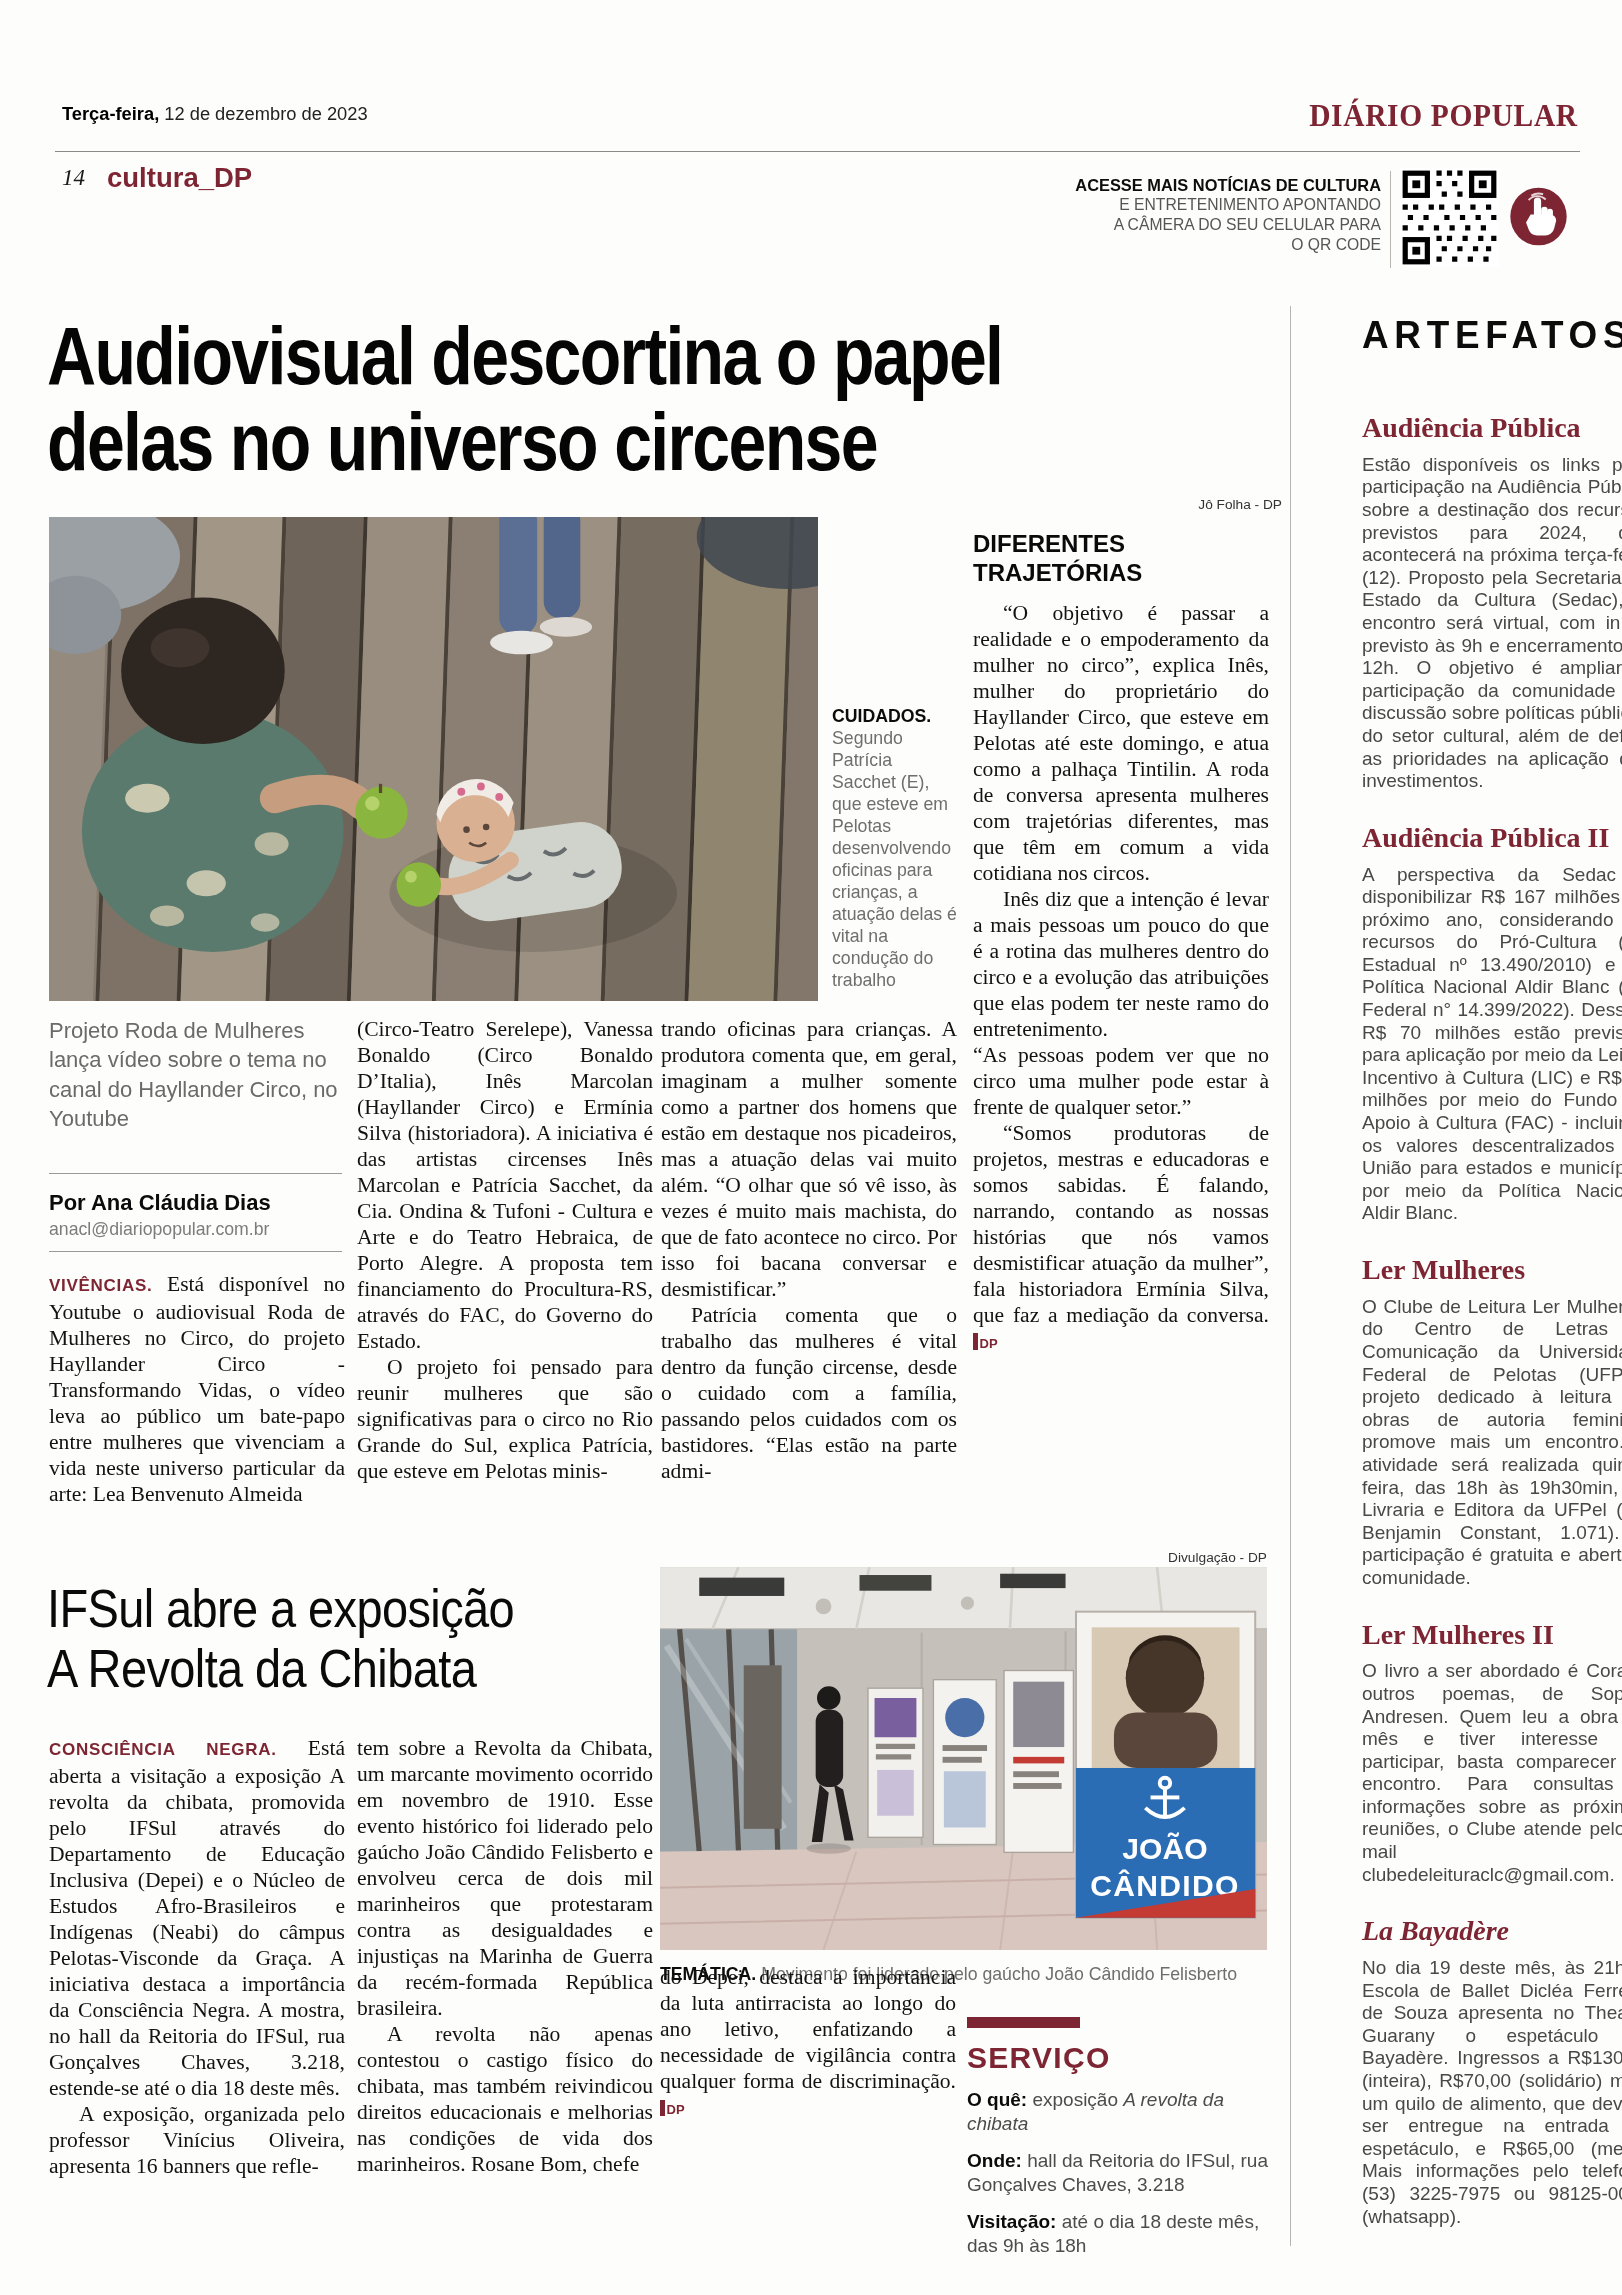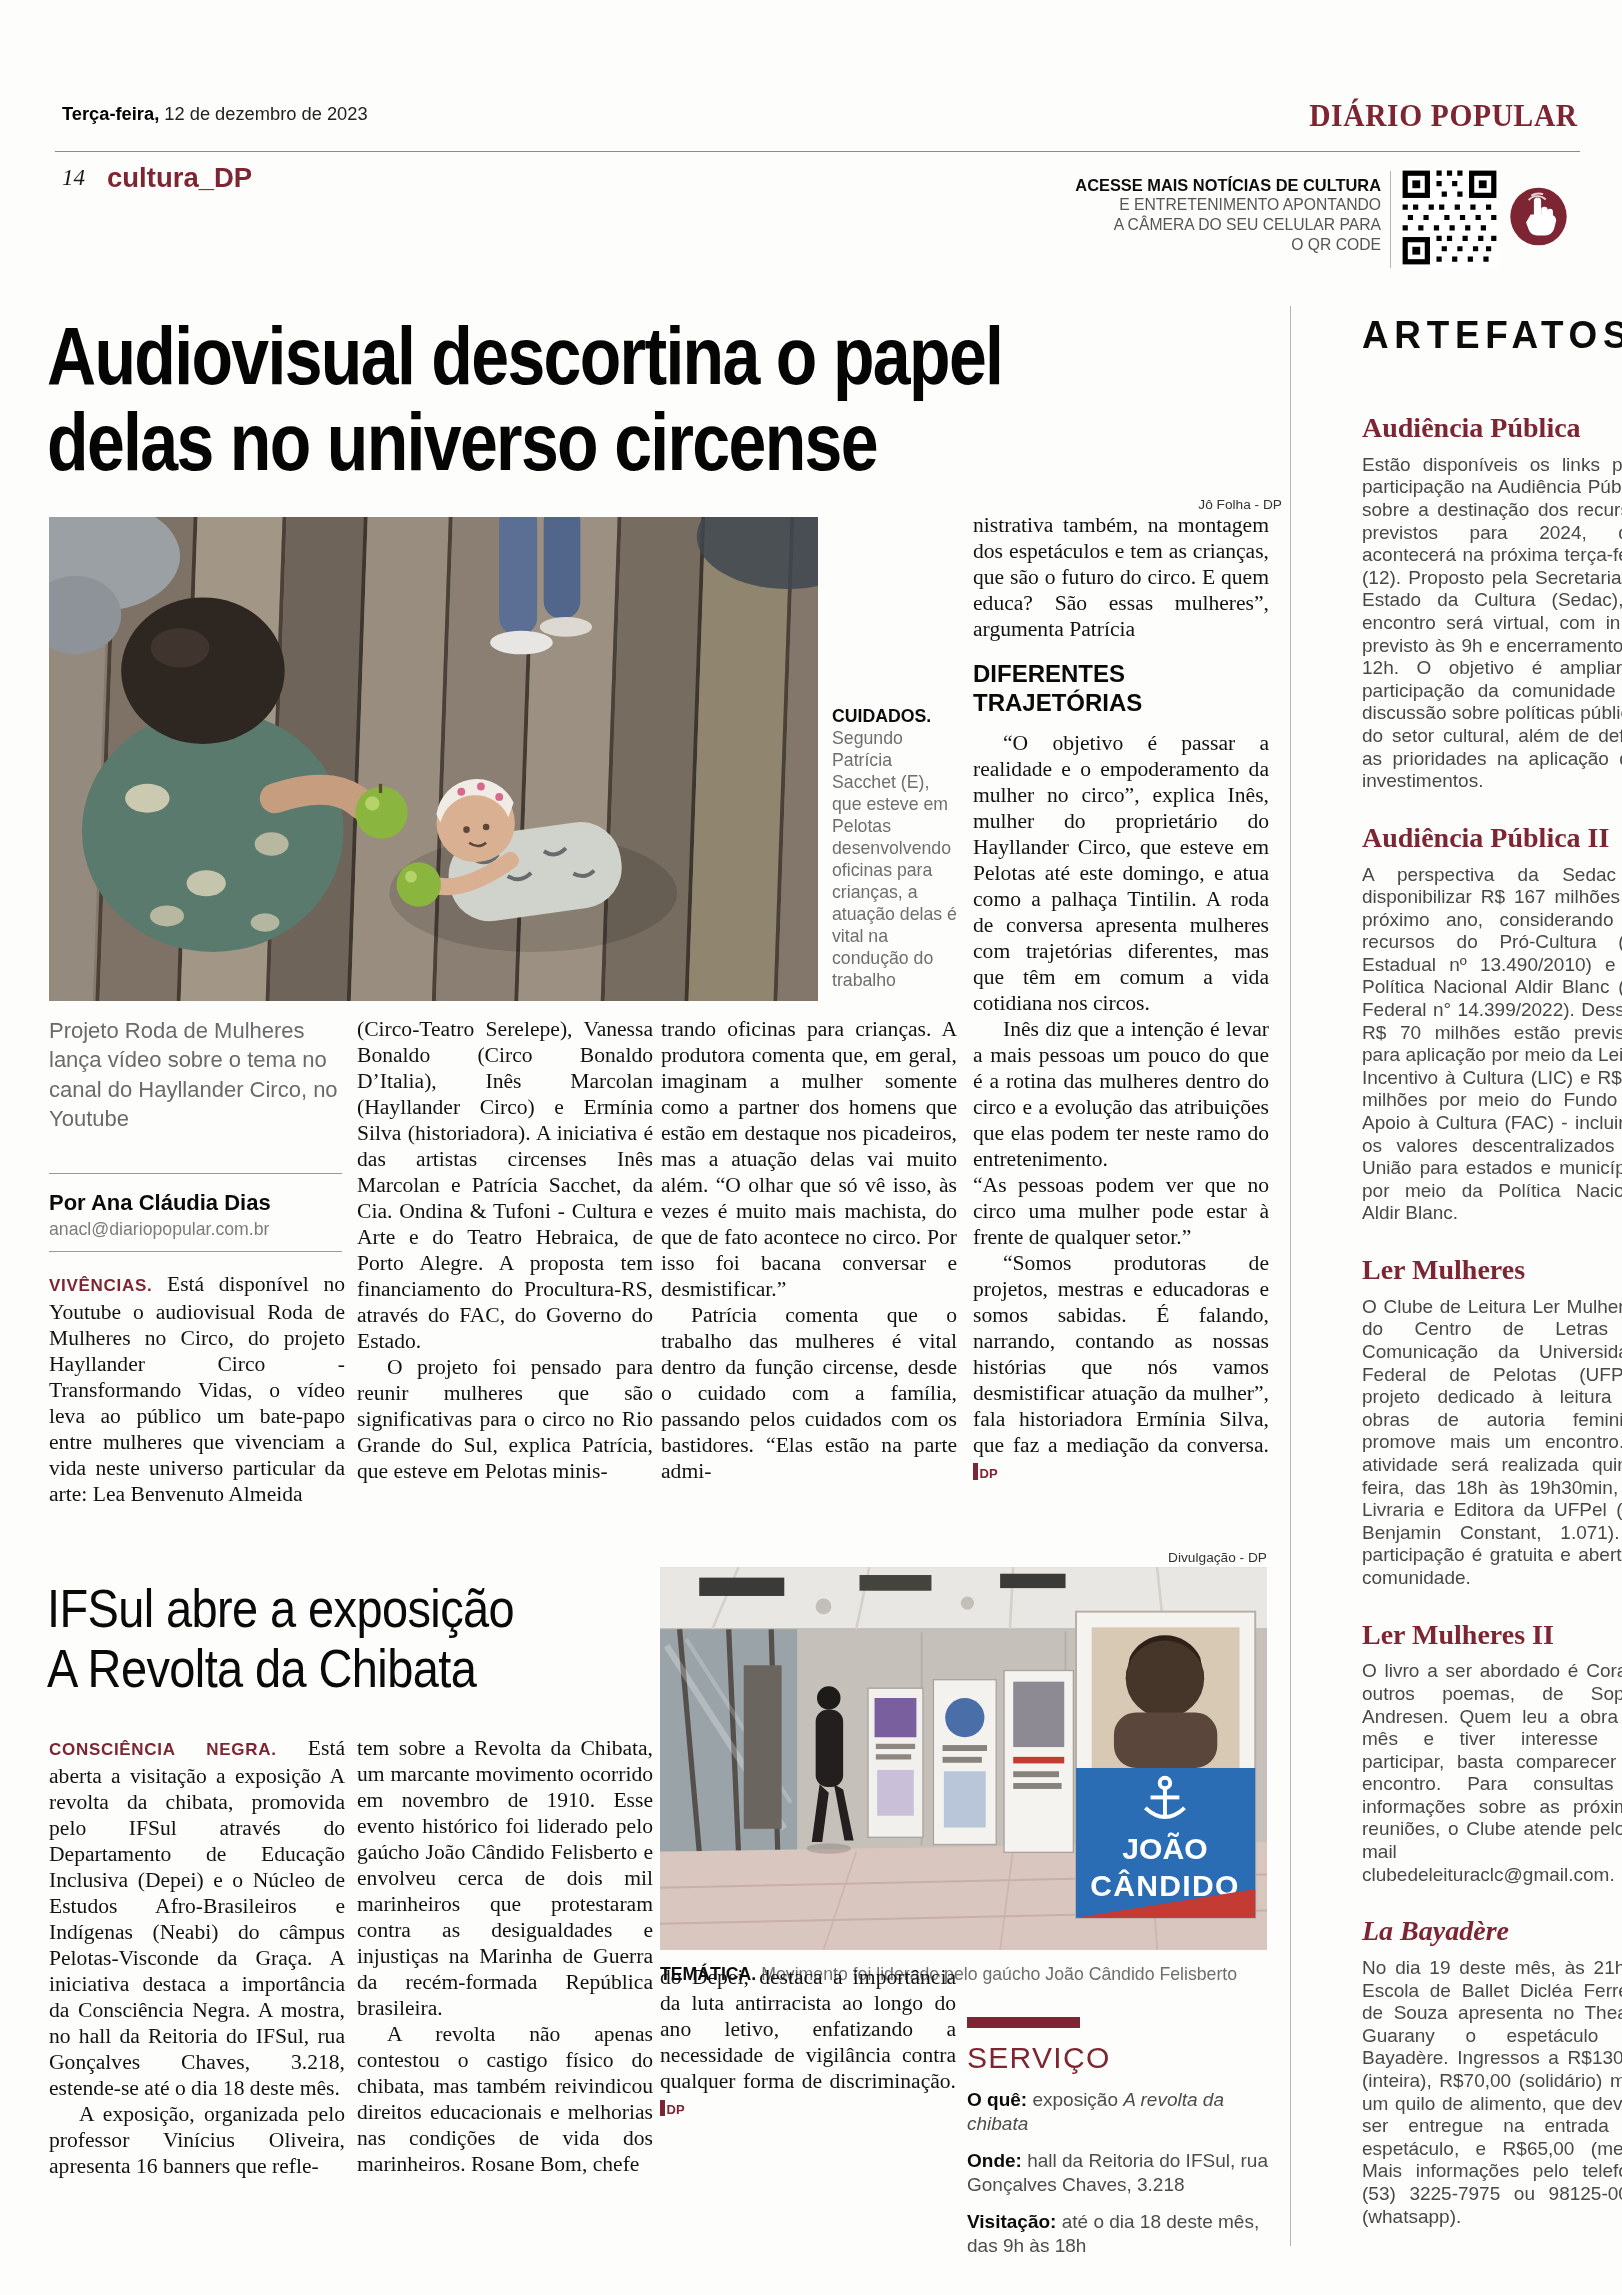--- a/index.html
+++ b/index.html
@@ -42,21 +42,21 @@
   .art-h{font-family:"Liberation Serif",serif;font-weight:700;font-size:28px;color:var(--maroon);margin:29px 0 9.8px;}
   .art-h.it{font-style:italic;}
   .art-body{font-size:19px;line-height:22.6px;color:#484848;text-align:justify;margin:0;}
 
   
   .headline2{font-weight:400;font-size:54px;line-height:60px;letter-spacing:-0.7px;color:#0a0a0a;
              transform:scaleX(.87);transform-origin:0 0;white-space:nowrap;}
 
   
   .svc-bar{width:113px;height:10.5px;background:var(--maroon);}
-  .svc-title{font-weight:400;font-size:30px;letter-spacing:1.3px;color:var(--maroon);margin-top:13px;}
+  .svc-title{font-weight:700;font-size:30px;letter-spacing:1.3px;color:var(--maroon);margin-top:13px;}
   .svc-item{font-size:19px;line-height:24px;color:#4c4c4c;margin-top:13px;}
   .svc-item .lb{font-weight:700;color:#0b0b0b;}
   .svc-item .it{font-style:italic;}
 </style>
 </head>
 <body>
 
 <div class="page">
 
   <div class="abs dateline" style="left:62px;top:103px;">
@@ -199,21 +199,20 @@
     <p>(Circo-Teatro Serelepe), Vanessa Bonaldo (Circo Bonaldo D’Italia), Inês Marcolan (Hayllander Circo) e Ermínia Silva (historiadora). A iniciativa é das artistas circenses Inês Marcolan e Patrícia Sacchet, da Cia. Ondina &amp; Tufoni - Cultura e Arte e do Teatro Hebraica, de Porto Alegre. A proposta tem financiamento do Procultura-RS, através do FAC, do Governo do Estado.</p>
     <p class="ind">O projeto foi pensado para reunir mulheres que são significativas para o circo no Rio Grande do Sul, explica Patrícia, que esteve em Pelotas minis-</p>
   </div>
 
   <div class="abs serif" style="left:661px;top:1016px;width:296px;">
     <p>trando oficinas para crianças. A produtora comenta que, em geral, imaginam a mulher somente como a partner dos homens que estão em destaque nos picadeiros, mas a atuação delas vai muito além. “O olhar que só vê isso, às vezes é muito mais machista, do que de fato acontece no circo. Por isso foi bacana conversar e desmistificar.”</p>
     <p class="ind">Patrícia comenta que o trabalho das mulheres é vital dentro da função circense, desde o cuidado com a família, passando pelos cuidados com os bastidores. “Elas estão na parte admi-</p>
   </div>
 
   <div class="abs serif" style="left:973px;top:512px;width:296px;">
-    <p>nistrativa também, na montagem dos espetáculos e tem as crianças, que são o futuro do circo. E quem educa? São essas mulheres”, argumenta Patrícia</p>
     <div class="subhead">
       <div>DIFERENTES</div>
       <div>TRAJETÓRIAS</div>
     </div>
     <p class="ind">“O objetivo é passar a realidade e o empoderamento da mulher no circo”, explica Inês, mulher do proprietário do Hayllander Circo, que esteve em Pelotas até este domingo, e atua como a palhaça Tintilin. A roda de conversa apresenta mulheres com trajetórias diferentes, mas que têm em comum a vida cotidiana nos circos.</p>
     <p class="ind">Inês diz que a intenção é levar a mais pessoas um pouco do que é a rotina das mulheres dentro do circo e a evolução das atribuições que elas podem ter neste ramo do entretenimento.</p>
     <p>“As pessoas podem ver que no circo uma mulher pode estar à frente de qualquer setor.”</p>
     <p class="ind"><span>“Somos produtoras de projetos, mestras e educadoras e somos sabidas. É falando, narrando, contando as nossas histórias que nós vamos desmistificar atuação da mulher”, fala historiadora Ermínia Silva, que faz a mediação da conversa.</span> <span class="endmark"><span class="bar"></span><span>DP</span></span></p>
   </div>
 

